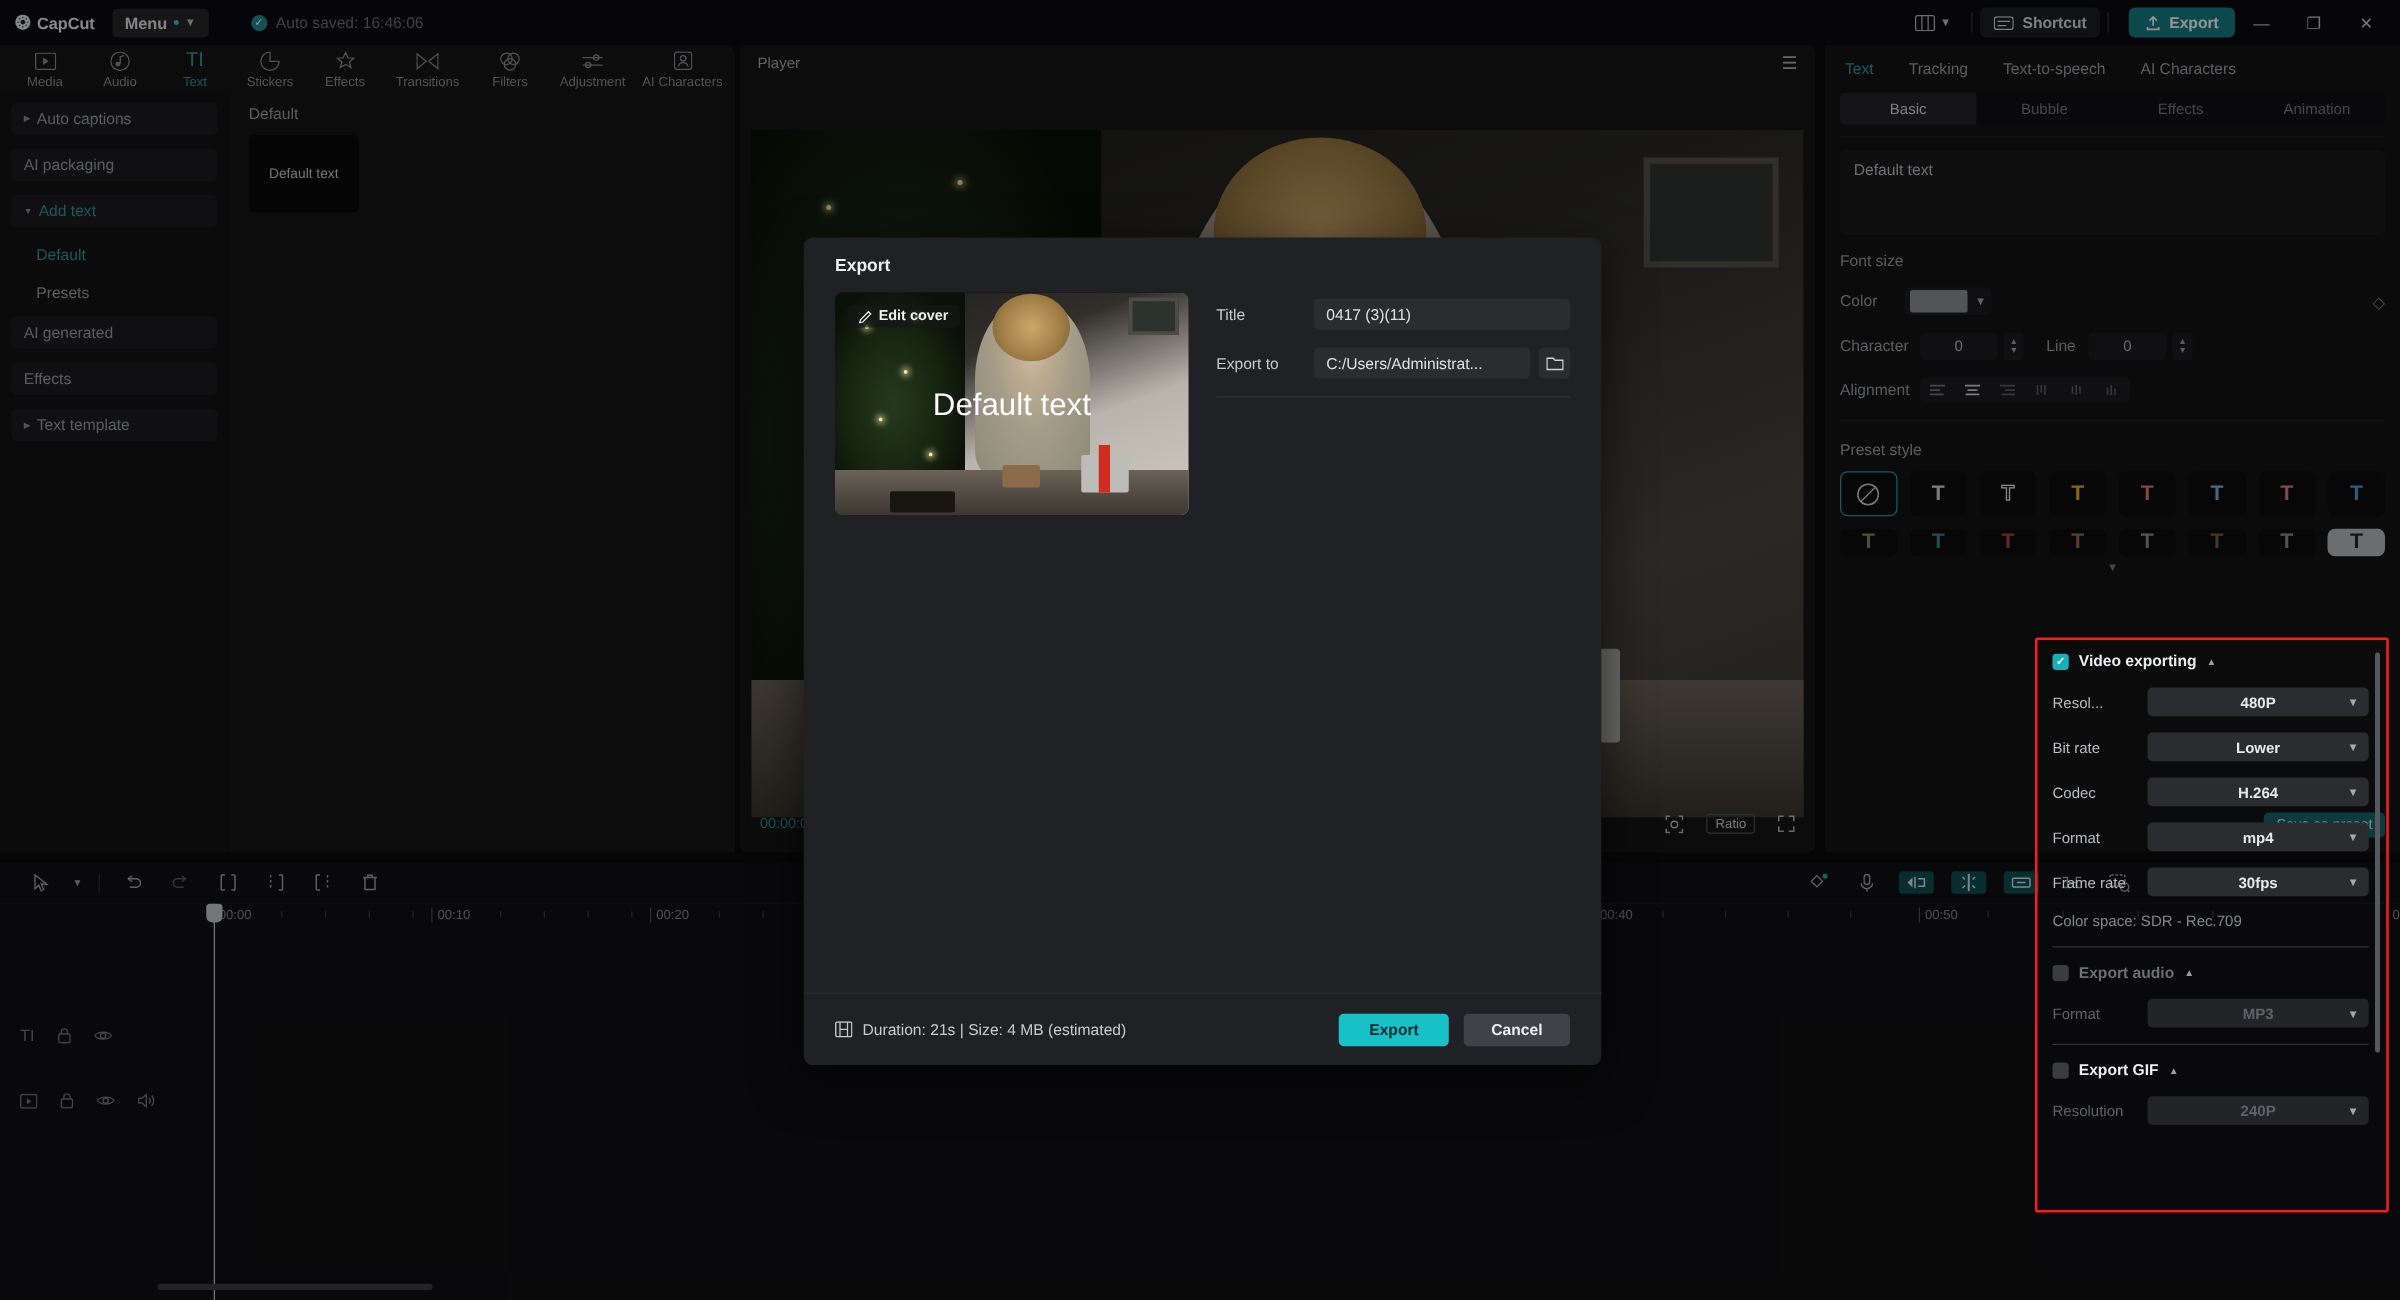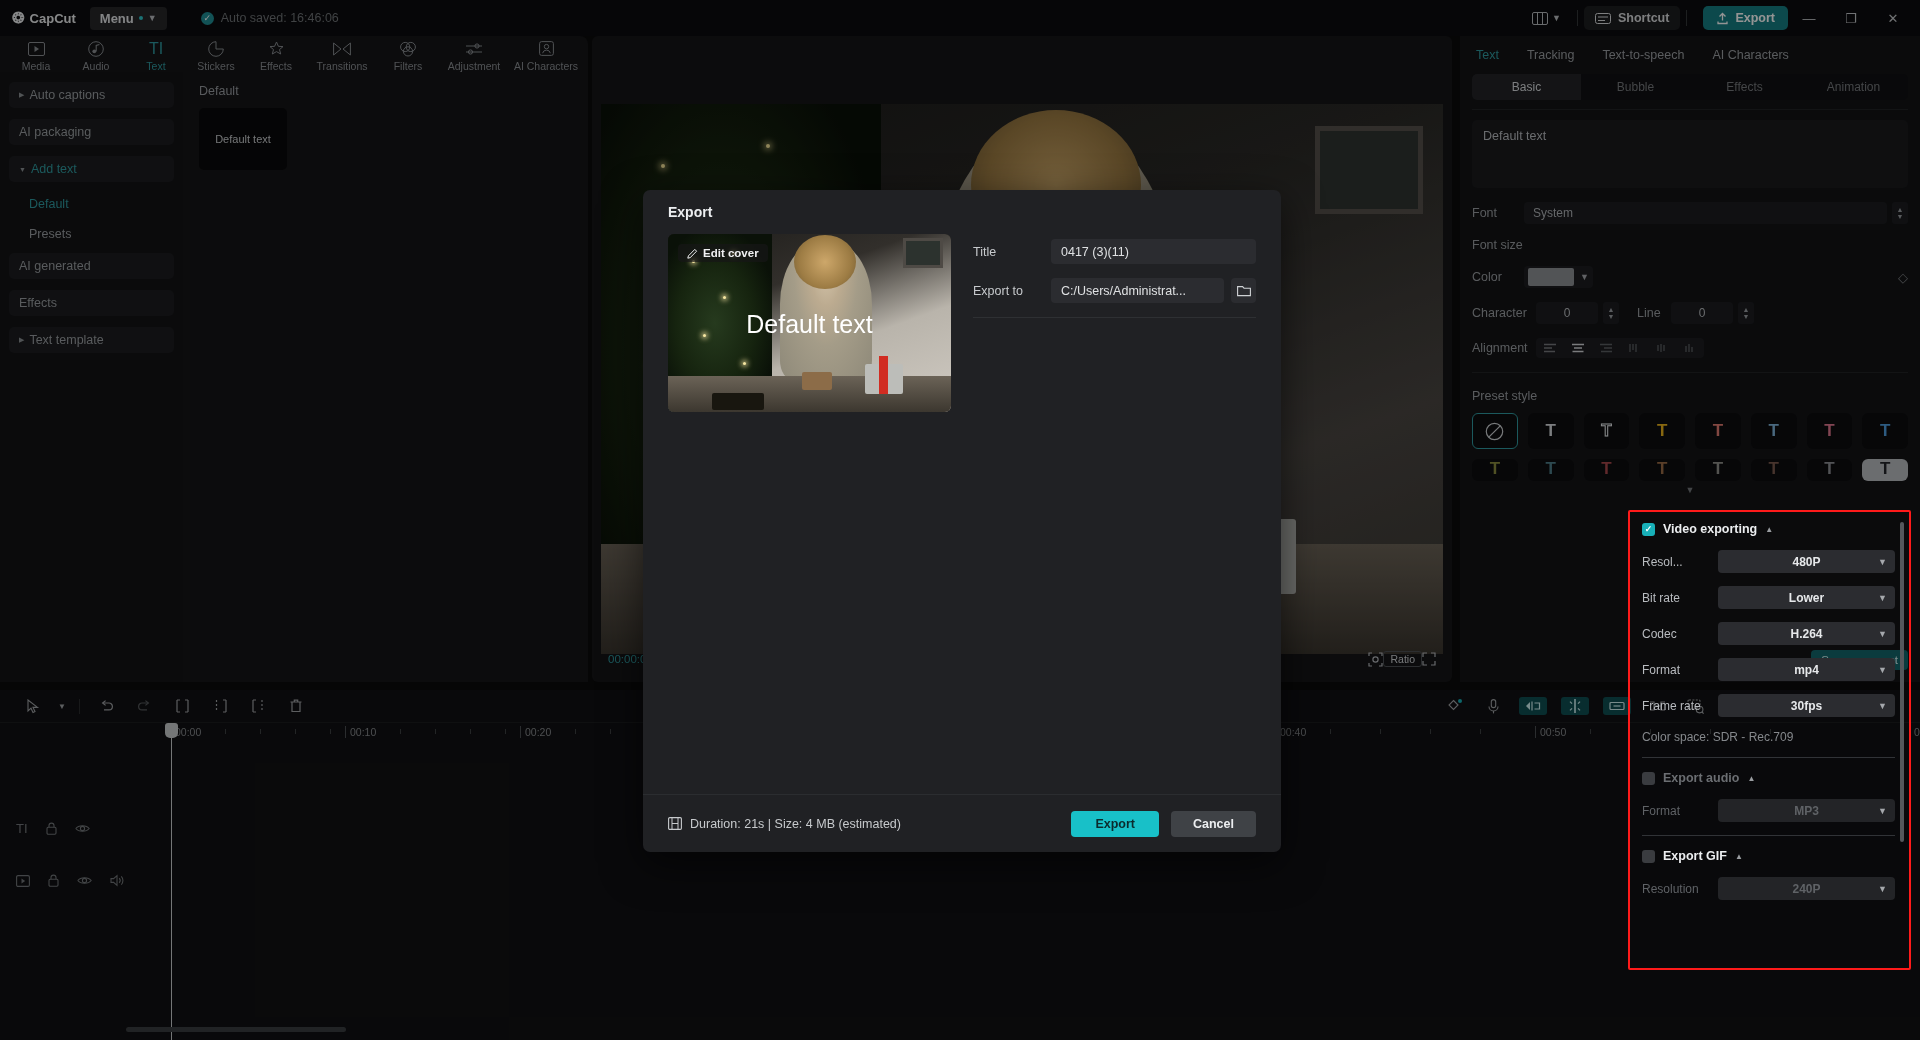--- a/index.html
+++ b/index.html
@@ -97,21 +97,21 @@
   .scene-frame { position:absolute; right:20px; top:22px; width:108px; height:88px; background:#2f3531; border:5px solid #55504a;}
   .scene-table { position:absolute; left:0; bottom:0; width:100%; height:110px; background:linear-gradient(#6a6256,#3b362f);}
   .stage-text {
     position:absolute; left:0; right:0; top:212px; text-align:center;
     font-size:40px; color:#ffffff; font-weight:400; text-shadow:0 1px 5px rgba(0,0,0,.55);
   }
   .player-foot {
     position:absolute; left:0; right:0; bottom:10px; height:26px;
     display:flex; align-items:center; padding:0 16px; font-size:11.5px; color:#2f9aa0;
   }
-  .pf-right { margin-left:auto; display:flex; align-items:center; color:#b3b6ba;justify-content:flex-end;}
+  .pf-right { margin-left:auto; display:flex; align-items:center; gap:18px; color:#b3b6ba;justify-content:flex-end;}
   .ratio-pill { border:1px solid #4c5053; border-radius:3px; padding:1px 6px; font-size:10.5px; color:#cfd2d5; cursor:pointer;}
 
   
   .rightpanel {
     position:absolute; left:1460px; top:36px; width:460px; height:646px;
     background:#141416;
   }
   .rp-tabs { display:flex; align-items:center; gap:28px; padding:12px 16px 8px 16px; font-size:12.5px; color:#9b9fa3;}
   .rp-tabs .t { cursor:pointer;}
   .rp-tabs .t.active { color:#2f9aa0; }
@@ -399,20 +399,24 @@
   </div>
 
   <div class="contentpane">
     <div class="cp-title">Default</div>
     <div class="cp-card">
       <span>Default text</span>
     </div>
   </div>
 
   <div class="player">
+    <div class="player-head">
+      <span>Player</span>
+      <span class="hamburger">☰</span>
+    </div>
     <div class="stage">
       <div class="scene">
         <div class="scene-wall"></div>
         <div class="scene-tree"></div>
         <div class="scene-light" style="left:60px;top:60px"></div>
         <div class="scene-light" style="left:120px;top:110px"></div>
         <div class="scene-light" style="left:85px;top:170px"></div>
         <div class="scene-light" style="left:165px;top:40px"></div>
         <div class="scene-light" style="left:150px;top:230px"></div>
         <div class="scene-light" style="left:48px;top:260px"></div>
@@ -458,25 +462,20 @@
     </div>
     <div class="rp-seg">
       <div class="s active">Basic</div>
       <div class="s">Bubble</div>
       <div class="s">Effects</div>
       <div class="s">Animation</div>
     </div>
     <div class="rp-divider"></div>
     <div class="rp-textarea">Default text</div>
 
-    <div class="rp-row">
-      <span class="rp-lbl">Font</span>
-      <span class="rp-select" style="flex:1">System</span>
-      <span class="stepper">▲<br>▼</span>
-    </div>
 
     <div class="rp-row">
       <span>Font size</span>
     </div>
 
 
 
     <div class="rp-row">
       <span class="rp-lbl">Color</span>
       <span class="color-box">

